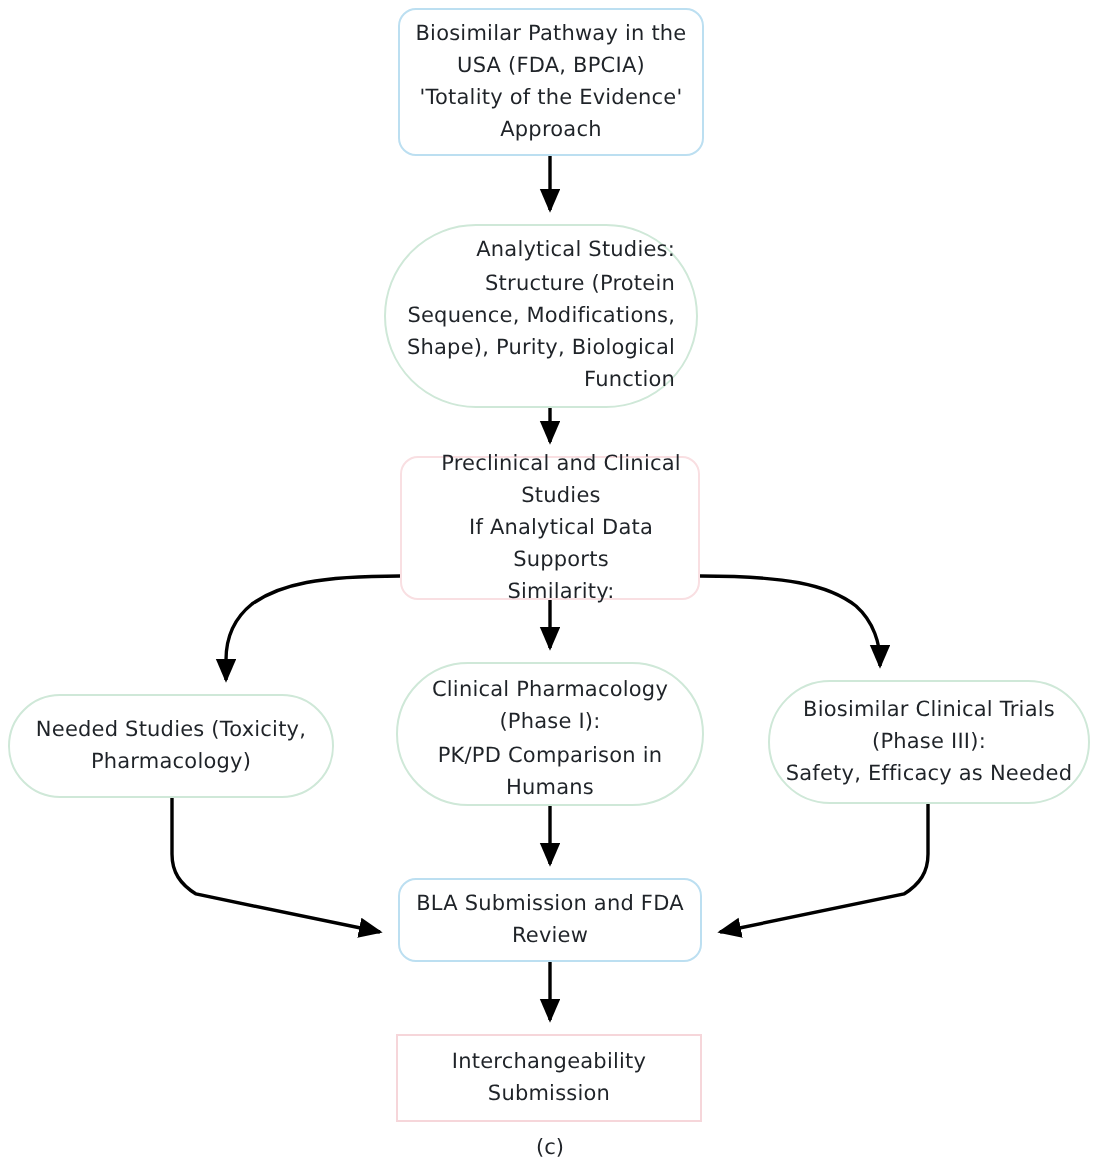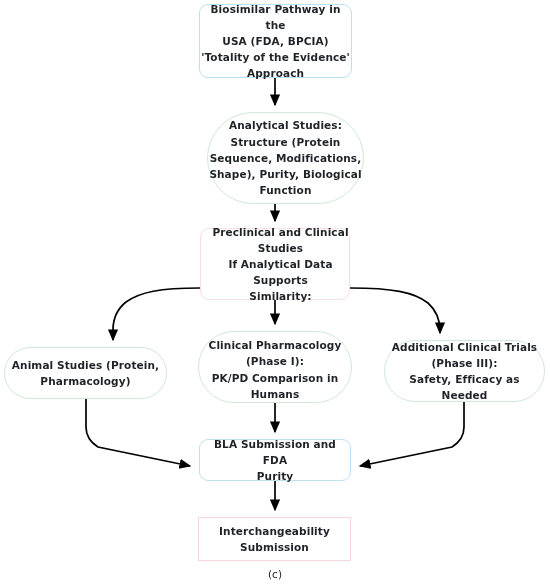--- a/index.html
+++ b/index.html
@@ -36,21 +36,20 @@
     background: #ffffff;
     z-index: 2;
   }
   .node .label {
     display: block;
     white-space: pre-line;
     color: #1f2328;
     font-size: 10.5px;
     line-height: 16.2px;
     letter-spacing: 0.01em;
-    font-weight: bold;
   }
   
   .style-blue {
     border: 1.6px solid #bcdff1;
     border-radius: 9px;
   }
   
   .style-green {
     border: 1.6px solid #cfe8d8;
     border-radius: 999px;
@@ -125,56 +124,56 @@
     </g>
   </svg>
 
   <div class="node style-blue" style="left:199px; top:4px; width:153px; height:74px;">
     <span class="label">Biosimilar Pathway in the
 USA (FDA, BPCIA)
 'Totality of the Evidence'
 Approach</span>
   </div>
 
-  <div class="node style-green" style="left:207px; top:112px; width:157px; height:92px;">
+  <div class="node style-green" style="left:192px; top:112px; width:157px; height:92px;text-align:right;">
     <span class="label">Analytical Studies:
 Structure (Protein
 Sequence, Modifications,
 Shape), Purity, Biological
 Function</span>
   </div>
 
   <div class="node style-pink" style="left:200px; top:228px; width:150px; height:72px;">
     <span class="label">Preclinical and Clinical
 Studies
 If Analytical Data Supports
 Similarity:</span>
   </div>
 
   <div class="node style-green" style="left:4px; top:347px; width:163px; height:52px;">
-    <span class="label">Animal Studies (Protein,
+    <span class="label">Needed Studies (Toxicity,
 Pharmacology)</span>
   </div>
 
   <div class="node style-green" style="left:198px; top:331px; width:154px; height:72px;align-items:flex-end;">
     <span class="label">Clinical Pharmacology
 (Phase I):
 PK/PD Comparison in
 Humans</span>
   </div>
 
   <div class="node style-green" style="left:384px; top:340px; width:161px; height:62px;">
-    <span class="label">Additional Clinical Trials
+    <span class="label">Biosimilar Clinical Trials
 (Phase III):
 Safety, Efficacy as Needed</span>
   </div>
 
   <div class="node style-blue" style="left:199px; top:439px; width:152px; height:42px;">
     <span class="label">BLA Submission and FDA
-Purity</span>
+Review</span>
   </div>
 
   <div class="node style-pink-sharp" style="left:198px; top:517px; width:153px; height:44px;">
     <span class="label">Interchangeability
 Submission</span>
   </div>
 
   <div id="caption" style="top:568px;">(c)</div>
 
 </div>

